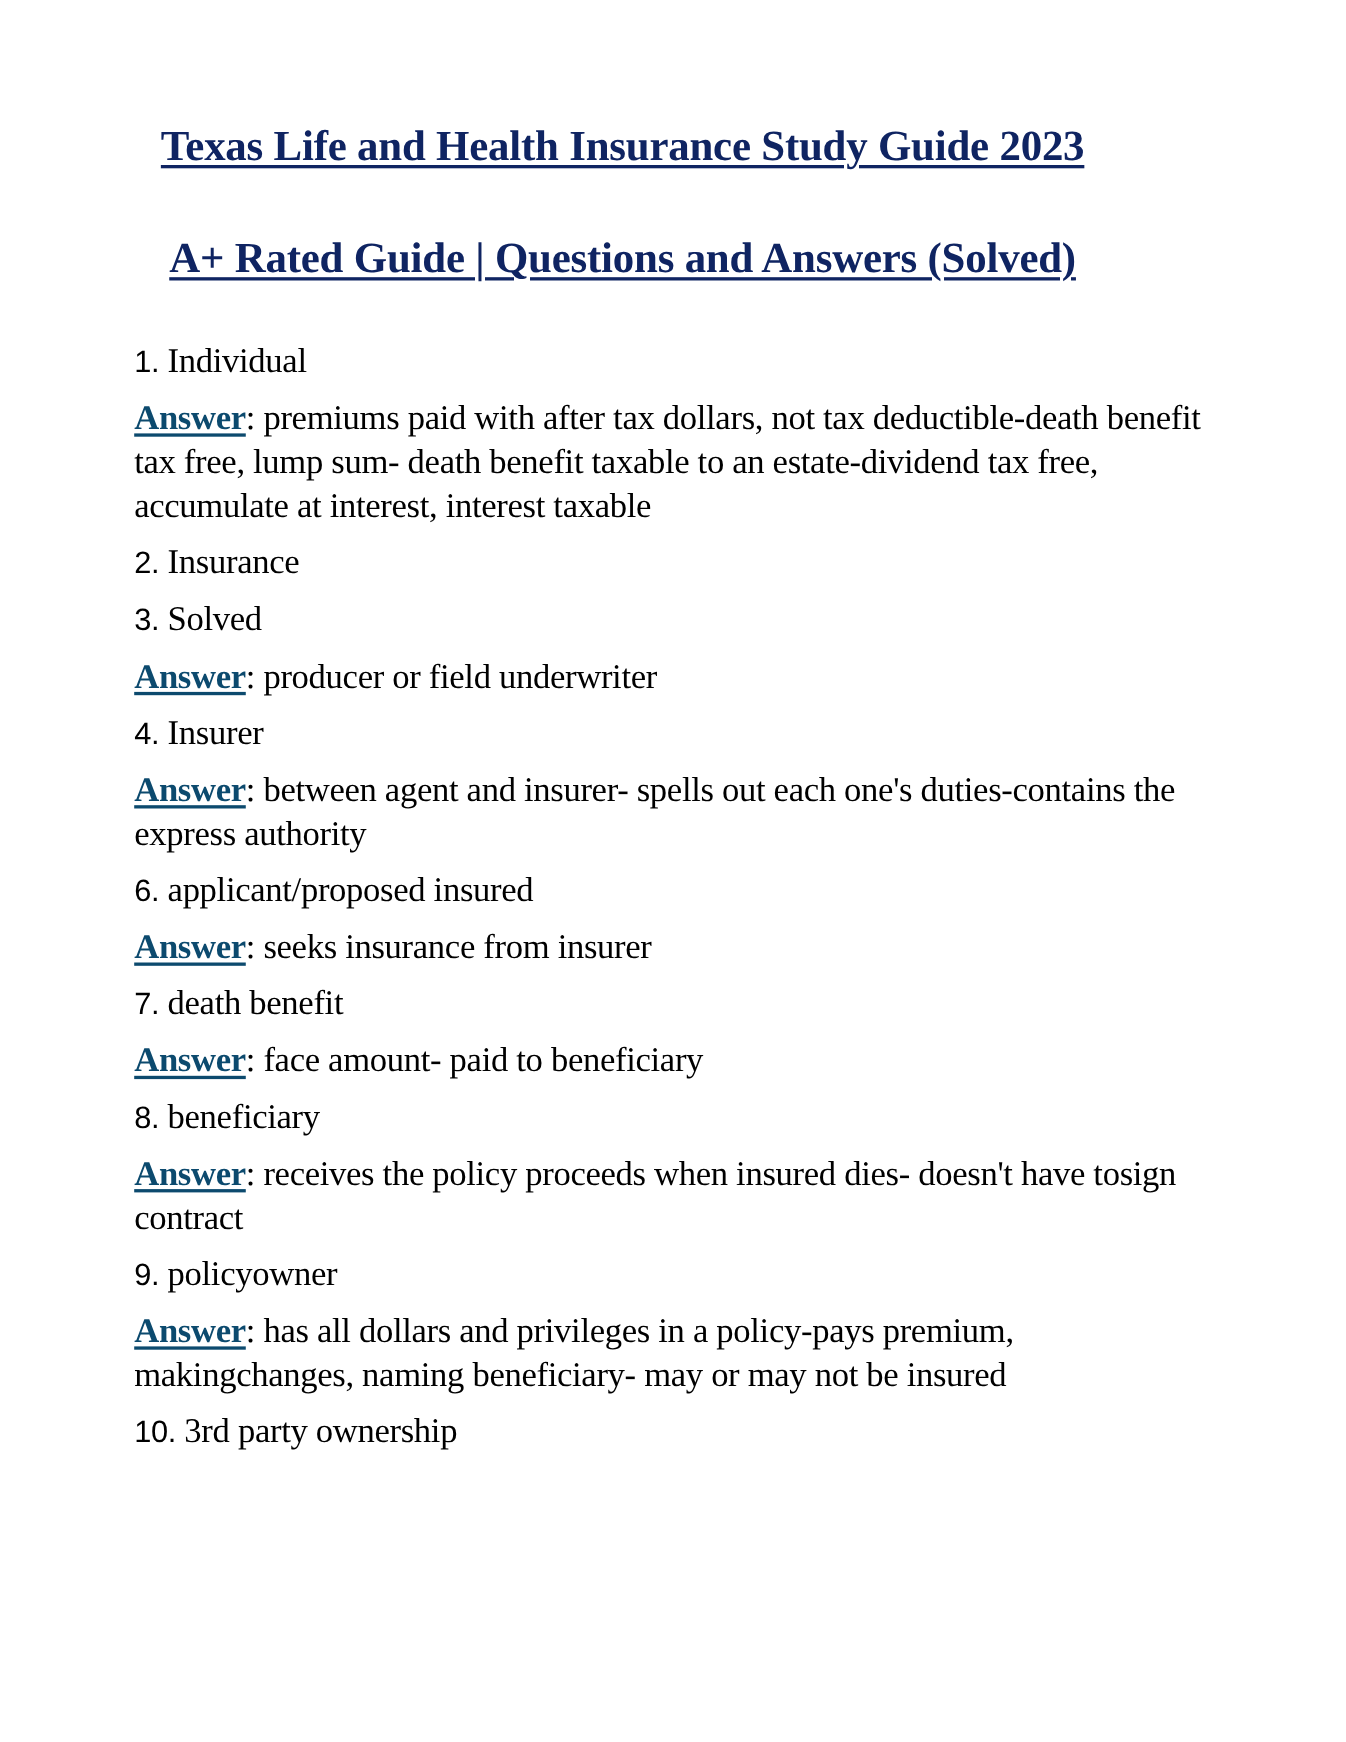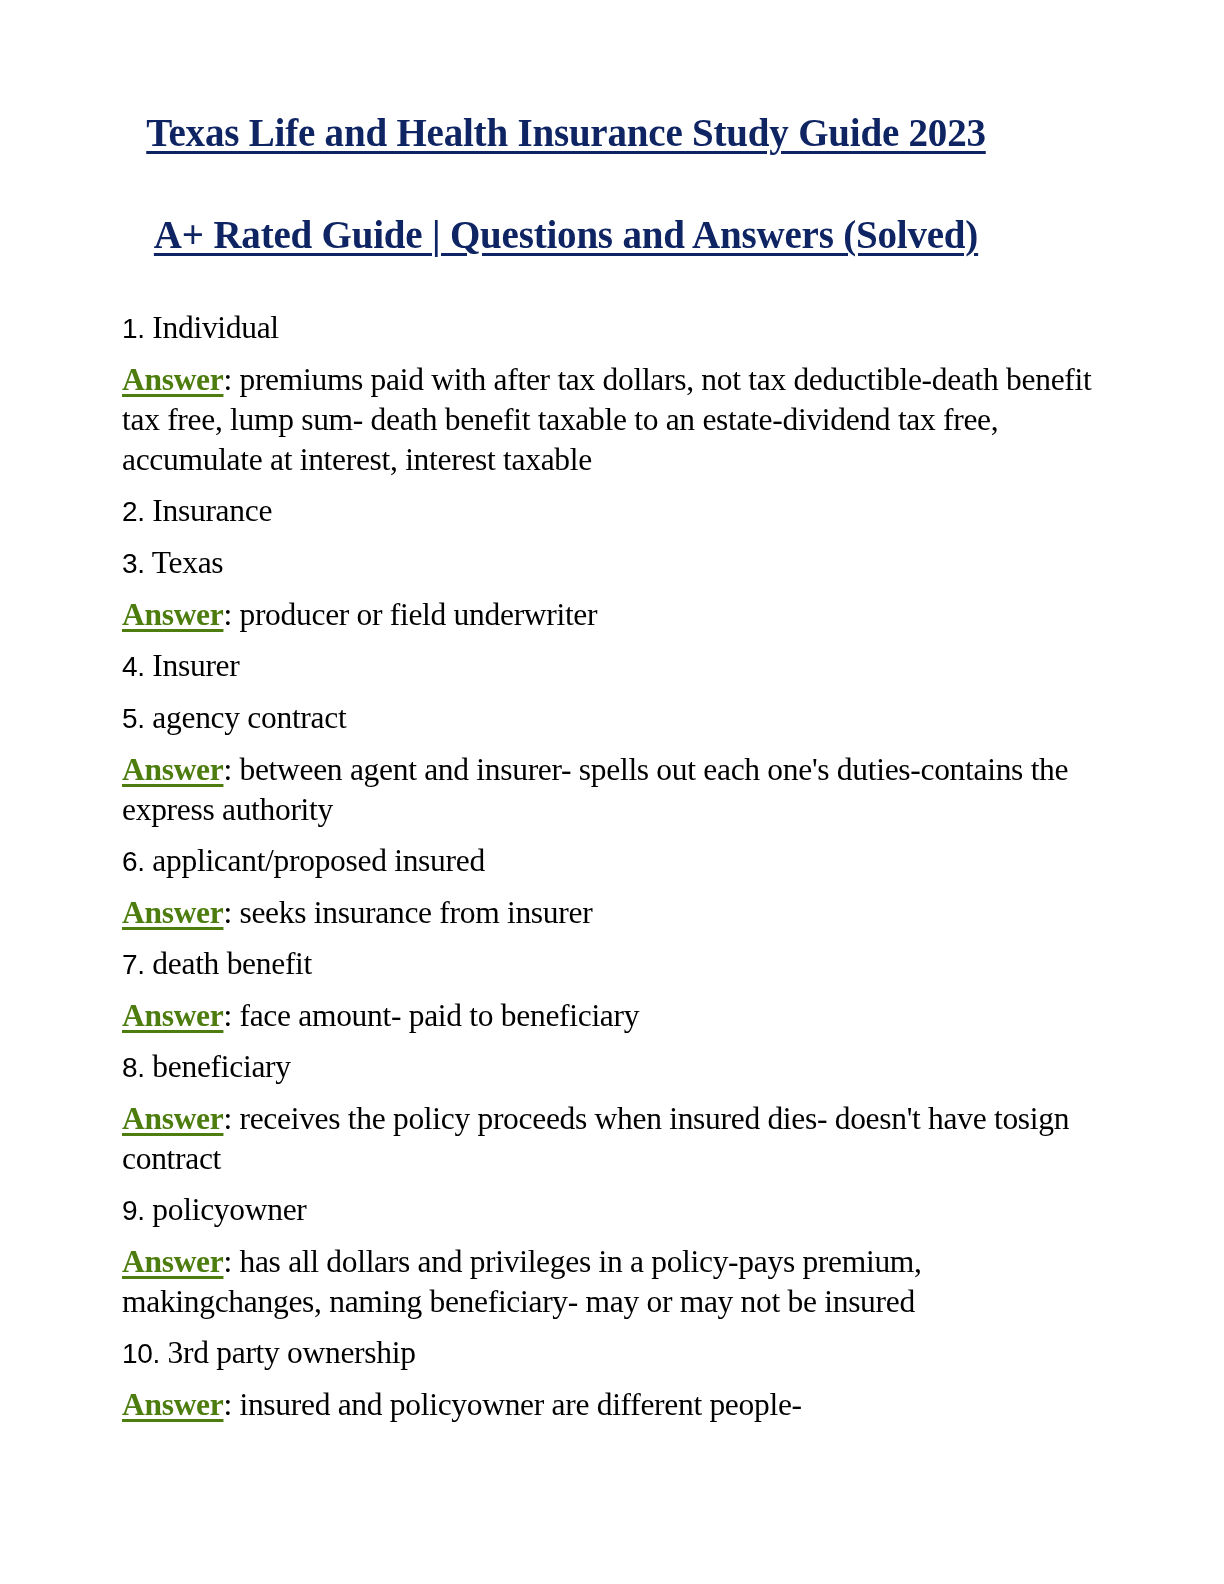--- a/index.html
+++ b/index.html
@@ -8,41 +8,39 @@
     .title { position: absolute; left: 0; width: 1132px; text-align: center;
              font-family: "Liberation Serif", serif; font-weight: bold; font-size: 39px;
              color: #0f2462; text-decoration: underline; text-decoration-thickness: 3px;
              text-underline-offset: 5px; letter-spacing: -0.2px; }
     .t1 { top: 110px; }
     .t2 { top: 212px; }
     .content { position: absolute; left: 122px; top: 308px; width: 980px; }
     .q { font-size: 31.5px; line-height: 40px; margin: 0 0 11px 0; letter-spacing: -0.3px; }
     .q .num { font-family: "Liberation Sans", sans-serif; font-size: 28px; }
     .a { font-size: 31.5px; line-height: 40px; margin: 0 0 11px 0; letter-spacing: -0.3px; }
-    .a .lbl { font-weight: bold; color: #4d7c0f; text-decoration: underline;
+    .a .lbl { font-weight: bold; color: #0c4a6e; text-decoration: underline;
               text-decoration-thickness: 3px; text-underline-offset: 4px; }
   </style>
 </head>
 <body>
 
 <div class="title t1">Texas Life and Health Insurance Study Guide 2023</div>
 <div class="title t2">A+ Rated Guide | Questions and Answers (Solved)</div>
 
 <div class="content" id="qa-list">
     <div class="q"><span class="num">1.</span> <span>Individual</span></div>
     <div class="a"><span class="lbl">Answer</span><span>: premiums paid with after tax dollars, not tax deductible-death benefit tax free, lump sum- death benefit taxable to an estate-dividend tax free, accumulate at interest, interest taxable</span></div>
     <div class="q"><span class="num">2.</span> <span>Insurance</span></div>
-    <div class="q"><span class="num">3.</span> <span>Texas</span></div>
+    <div class="q"><span class="num">3.</span> <span>Solved</span></div>
     <div class="a"><span class="lbl">Answer</span><span>: producer or field underwriter</span></div>
     <div class="q"><span class="num">4.</span> <span>Insurer</span></div>
-    <div class="q"><span class="num">5.</span> <span>agency contract</span></div>
     <div class="a"><span class="lbl">Answer</span><span>: between agent and insurer- spells out each one's duties-contains the express authority</span></div>
     <div class="q"><span class="num">6.</span> <span>applicant/proposed insured</span></div>
     <div class="a"><span class="lbl">Answer</span><span>: seeks insurance from insurer</span></div>
     <div class="q"><span class="num">7.</span> <span>death benefit</span></div>
     <div class="a"><span class="lbl">Answer</span><span>: face amount- paid to beneficiary</span></div>
     <div class="q"><span class="num">8.</span> <span>beneficiary</span></div>
     <div class="a"><span class="lbl">Answer</span><span>: receives the policy proceeds when insured dies- doesn't have tosign contract</span></div>
     <div class="q"><span class="num">9.</span> <span>policyowner</span></div>
     <div class="a"><span class="lbl">Answer</span><span>: has all dollars and privileges in a policy-pays premium, makingchanges, naming beneficiary- may or may not be insured</span></div>
     <div class="q"><span class="num">10.</span> <span>3rd party ownership</span></div>
-    <div class="a"><span class="lbl">Answer</span><span>: insured and policyowner are different people-</span></div>
   </div>
 
 </body></html>

